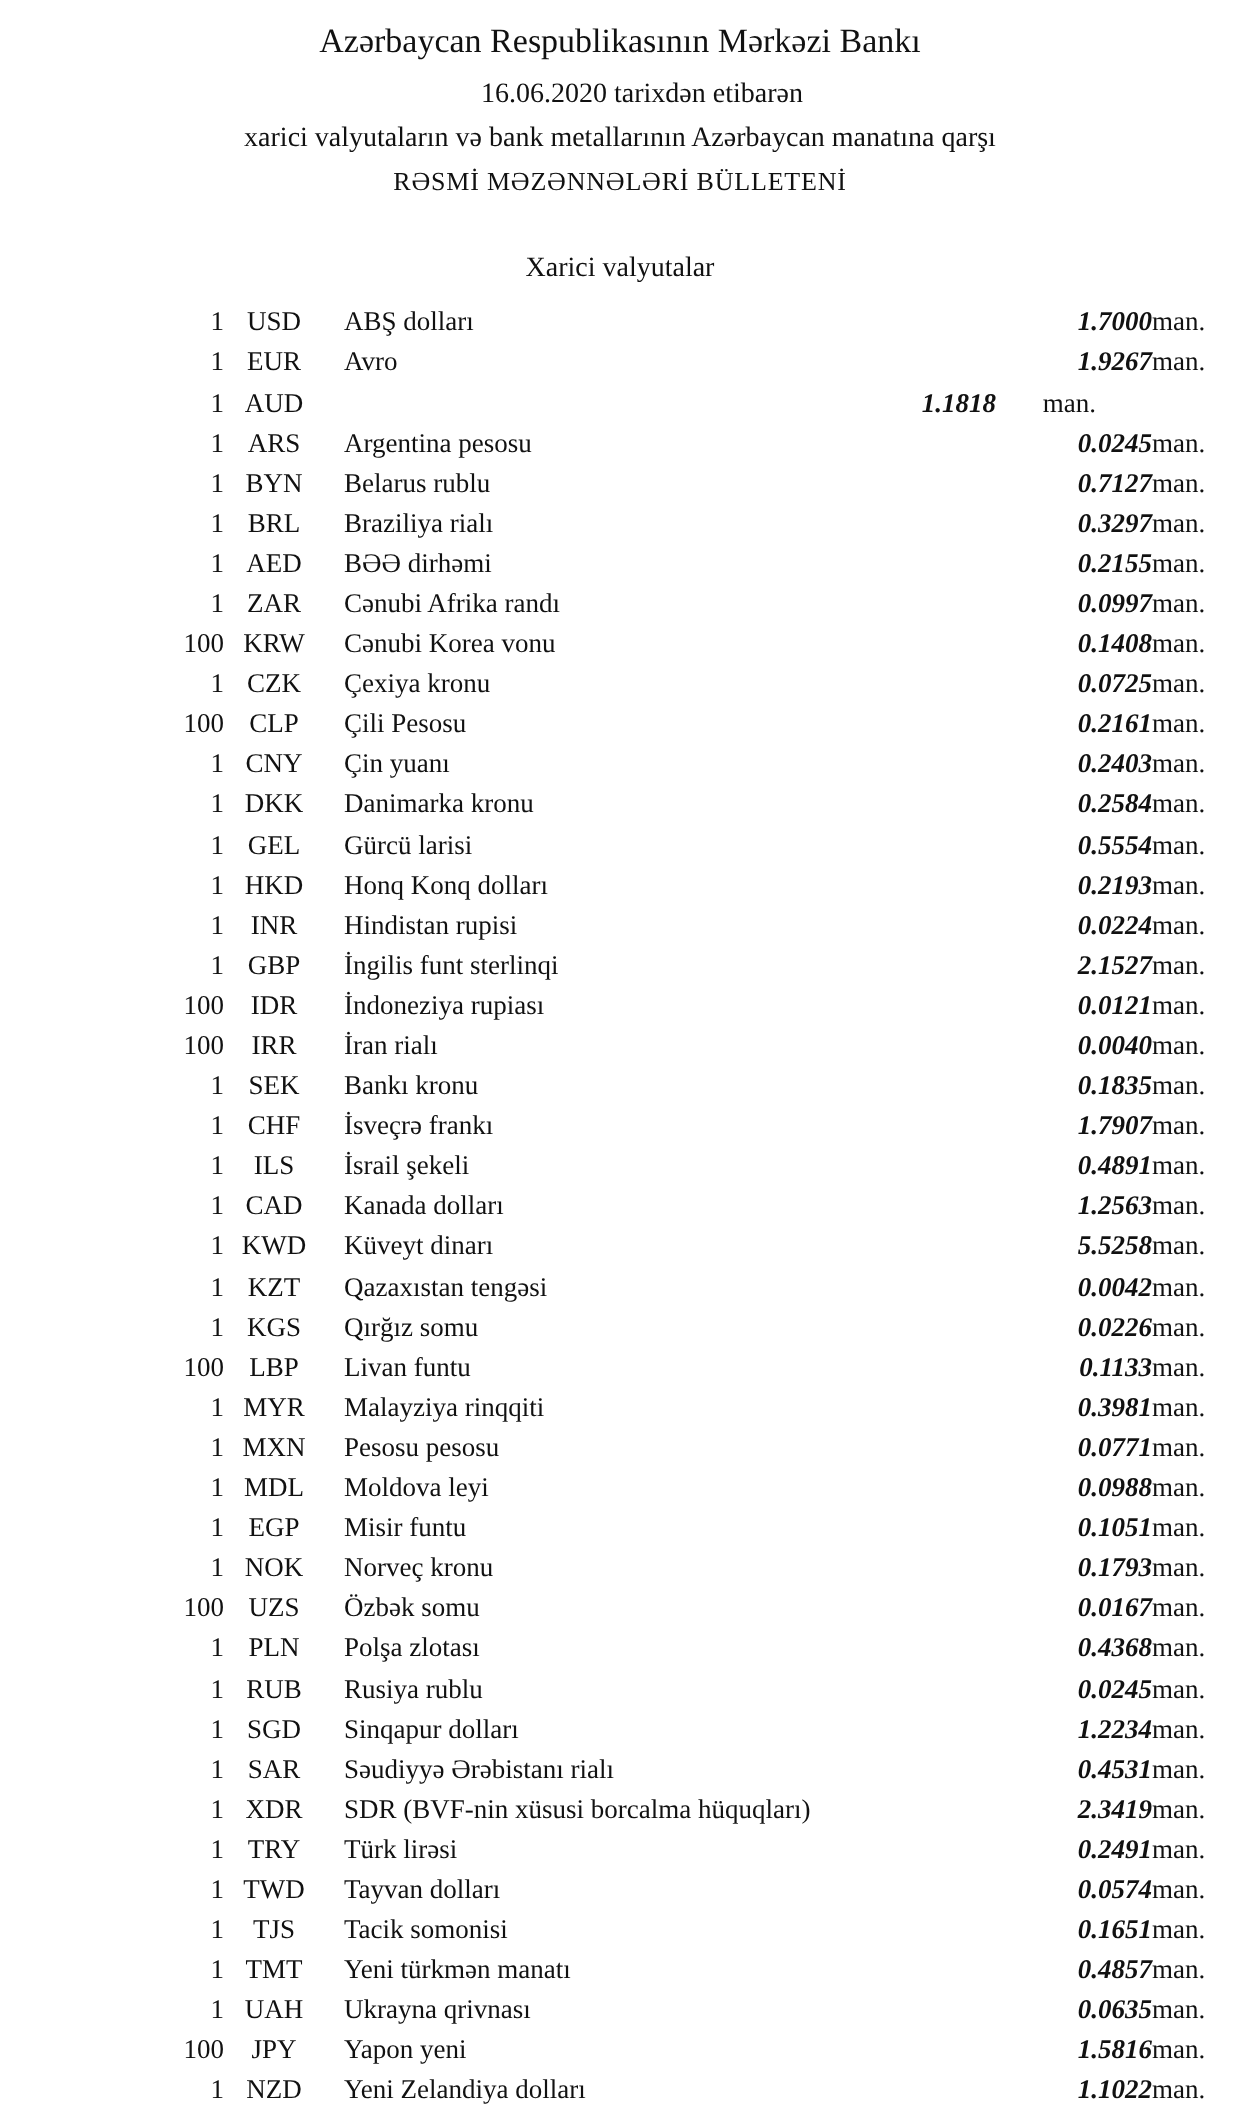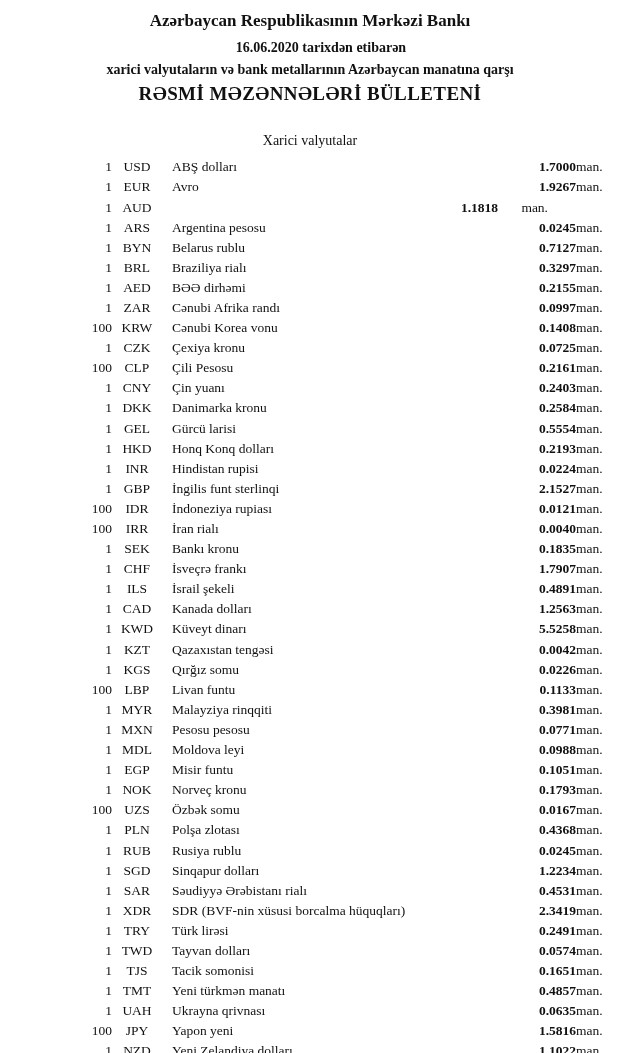--- a/index.html
+++ b/index.html
@@ -12,40 +12,40 @@
     height: 1053px;
     background: #ffffff;
     color: #111111;
     font-family: "Liberation Serif", "DejaVu Serif", serif;
     box-sizing: border-box;
     padding-top: 8px;
     overflow: hidden;
   }
   .hdr {
     text-align: center;
-    font-weight: bold;
+    font-weight: normal;
   }
   .hdr-title {
     font-size: 17px;
     line-height: 1.35;
     margin: 2px 0 6px 0;
   }
   .hdr-date {
     font-size: 14px;
     line-height: 1.3;
     margin: 0 0 4px 0;
     padding-left: 22px;
   }
   .hdr-sub {
     font-size: 14px;
     line-height: 1.3;
     margin: 0 0 4px 0;
   }
   .hdr-bulletin {
-    font-size: 19px;
+    font-size: 13px;
     letter-spacing: 0.4px;
     margin: 2px 0 0 0;
   }
   .section-title {
     text-align: center;
     font-weight: normal;
     font-size: 14px;
     margin: 28px 0 8px 0;
   }
   .rates {
@@ -67,20 +67,21 @@
     text-align: center;
   }
   .cell-name {
     text-align: left;
     white-space: nowrap;
     overflow: hidden;
   }
   .cell-rate {
     text-align: right;
     font-weight: bold;
+    font-style: italic;
   }
   .cell-unit {
     text-align: right;
     padding-right: 28px;
   }
 </style>
 </head>
 <body>
 
 <div class="page">

